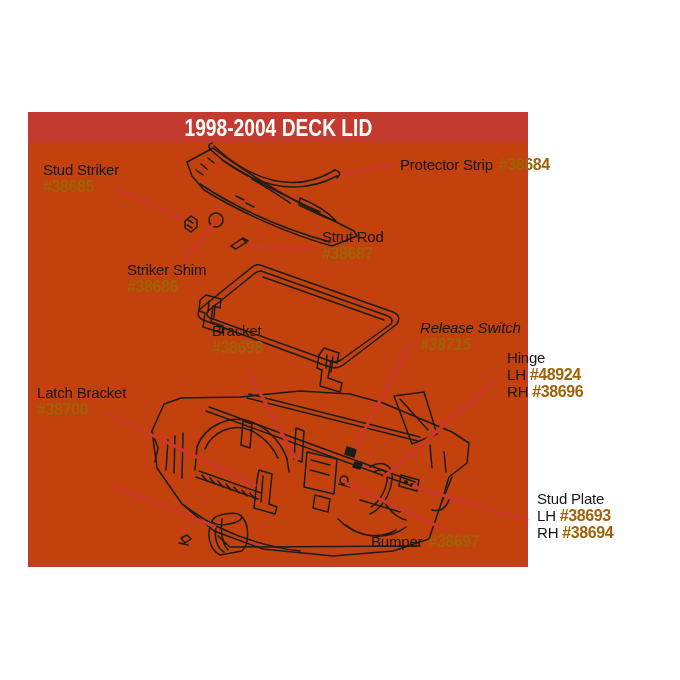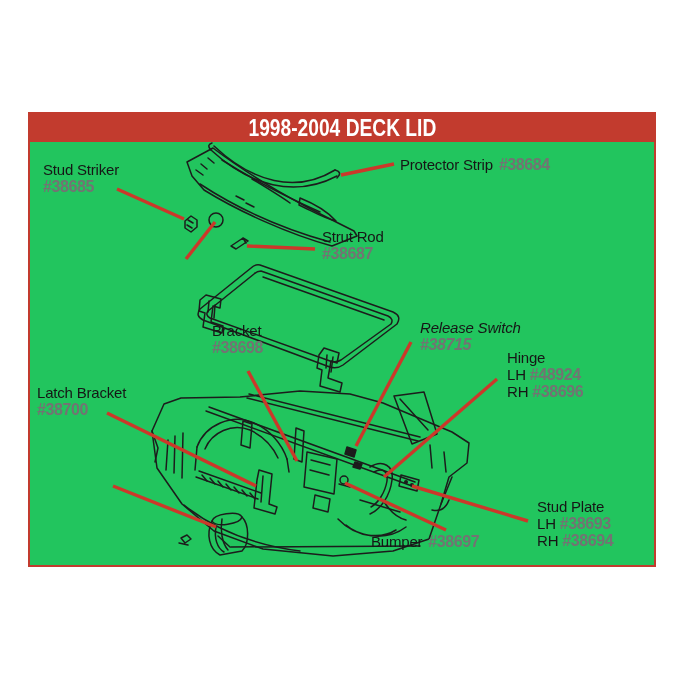--- a/index.html
+++ b/index.html
@@ -2,35 +2,35 @@
 <html><head>
 <meta charset="utf-8">
 <style>
   html,body{margin:0;padding:0;background:#ffffff;}
   #canvas{
     position:relative;width:680px;height:680px;background:#ffffff;overflow:hidden;
     font-family:"Liberation Sans",sans-serif;color:#111;
   }
   
   #frame{
-    position:absolute;left:28px;top:112px;width:628px;height:455px;
-    border:2px solid #c23b2e;box-sizing:border-box;background:#22c55e;
+    position:absolute;left:28px;top:112px;width:500px;height:455px;
+    border:2px solid #c23b2e;box-sizing:border-box;background:#c2410c;
   }
   #titlebar{
     position:absolute;left:0;top:0;width:100%;height:28px;background:#c23b2e;
     display:flex;align-items:center;justify-content:center;
   }
   #titlebar .t{
     color:#ffffff;font-weight:bold;font-size:24px;letter-spacing:0px;white-space:nowrap;
     transform:scaleX(0.80);transform-origin:center;line-height:1;
   }
   svg{position:absolute;left:0;top:0;}
   .lbl{position:absolute;line-height:17px;font-size:15px;letter-spacing:-0.2px;color:#161616;white-space:nowrap;}
   .lbl .nm{font-weight:normal;}
-  .lbl .num{font-weight:bold;font-size:16px;letter-spacing:-0.4px;color:#737373;}
+  .lbl .num{font-weight:bold;font-size:16px;letter-spacing:-0.4px;color:#a16207;}
   .lbl .row{display:block;}
   .inline .num{margin-left:6px;}
 </style>
 </head>
 <body>
 
 <div id="canvas">
 
   <div id="frame">
     <div id="titlebar">
@@ -139,20 +139,24 @@
       <path d="M412,486 L528,521"></path>
       <path d="M345,483 L446,530"></path>
     </g>
   </svg>
 
   <div class="lbl" style="left:43px;top:161px;">
     <span class="row nm">Stud Striker</span>
     <span class="row num">#38685</span>
   </div>
 
+  <div class="lbl" style="left:127px;top:261px;">
+    <span class="row nm">Striker Shim</span>
+    <span class="row num">#38686</span>
+  </div>
 
   <div class="lbl inline" style="left:400px;top:156px;">
     <span class="nm">Protector Strip</span><span class="num">#38684</span>
   </div>
 
   <div class="lbl" style="left:322px;top:228px;">
     <span class="row nm">Strut Rod</span>
     <span class="row num">#38687</span>
   </div>
 
@@ -171,21 +175,21 @@
     <span class="row"><span class="nm">LH</span> <span class="num">#48924</span></span>
     <span class="row"><span class="nm">RH</span> <span class="num">#38696</span></span>
   </div>
 
   <div class="lbl" style="left:37px;top:384px;">
     <span class="row nm">Latch Bracket</span>
     <span class="row num">#38700</span>
   </div>
 
 
-  <div class="lbl" style="left:537px;top:490px;margin-top:8px;">
+  <div class="lbl" style="left:537px;top:490px;">
     <span class="row nm">Stud Plate</span>
     <span class="row"><span class="nm">LH</span> <span class="num">#38693</span></span>
     <span class="row"><span class="nm">RH</span> <span class="num">#38694</span></span>
   </div>
 
   <div class="lbl inline" style="left:371px;top:533px;">
     <span class="nm">Bumper</span><span class="num">#38697</span>
   </div>
 
 </div>

